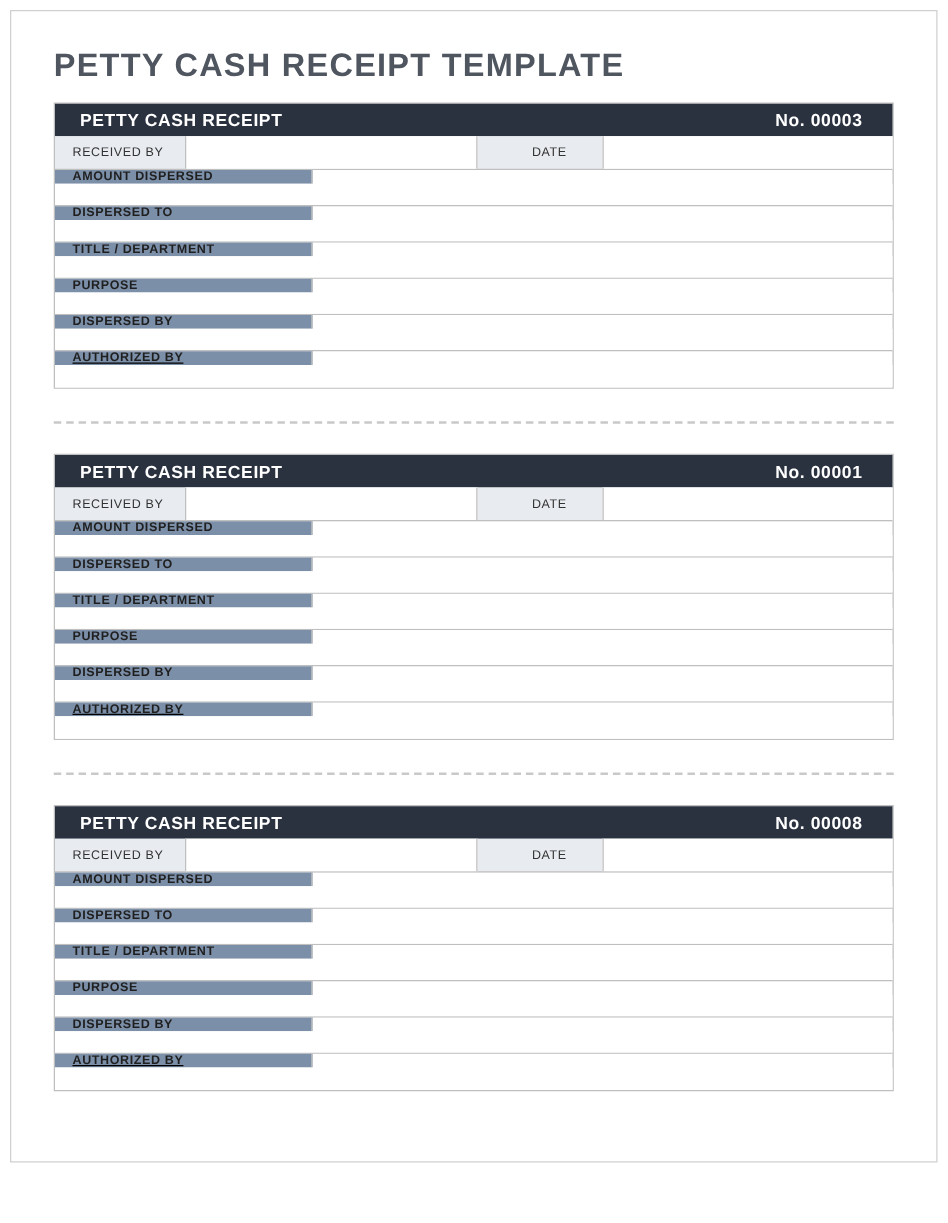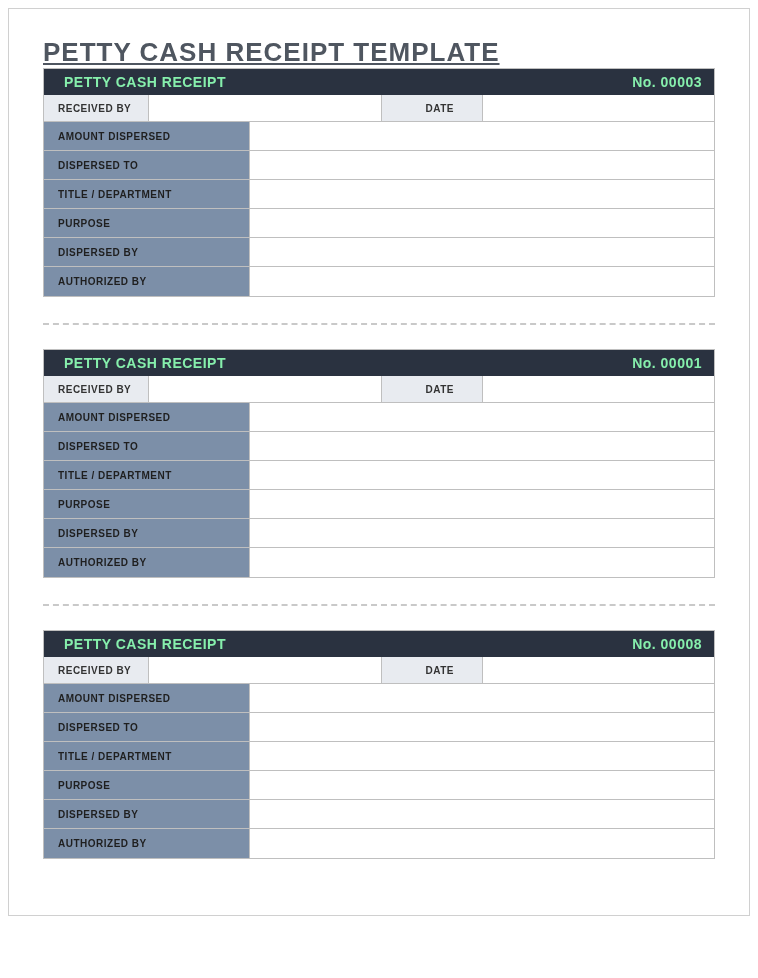--- a/index.html
+++ b/index.html
@@ -12,68 +12,68 @@
     width: 742px;
     border: 1px solid #d0d0d0;
     background: #fff;
     padding: 28px 34px 30px 34px;
   }
   .page-title {
     font-size: 26px;
     font-weight: 700;
     letter-spacing: 1px;
     color: #4f5660;
-    margin-bottom: 0;
-    text-decoration: underline;
+    margin-bottom: 14px;
   }
   .receipt {
     border: 1px solid #bfbfbf;
     margin-bottom: 26px;
   }
   .receipt-header {
     background: #2a3240;
-    color: #86efac;
+    color: #ffffff;
     display: flex;
     justify-content: space-between;
     align-items: center;
-    padding: 5px 12px 5px 20px;
+    padding: 5px 24px 5px 20px;
     font-size: 14px;
     font-weight: 700;
     letter-spacing: 0.5px;
   }
   .top-row {
     display: flex;
     background: #e8ebf0;
     border-bottom: 1px solid #bfbfbf;
   }
   .top-cell-label {
     font-size: 10px;
-    font-weight: 700;
+    font-weight: 400;
     letter-spacing: 0.5px;
     color: #333;
     padding: 8px 8px 8px 14px;
     display: flex;
     align-items: center;
   }
   .top-cell-value {
     background: #fff;
     border-left: 1px solid #bfbfbf;
     border-right: 1px solid #bfbfbf;
   }
   .rc-received-label { width: 104px; }
   .rc-received-value { flex: 1; }
   .rc-date-label { width: 70px; border-left: 0; margin-left: 30px; }
   .rc-date-value { flex: 1; border-right: 0; }
   .top-row .top-cell-label, .top-row .top-cell-value { height: 26px; }
   .field-row {
     display: flex;
     border-bottom: 1px solid #bfbfbf;
     height: 29px;
-  }
-  .field-row:last-child { border-bottom: 0; }
+    flex-direction: column;
+  }
+  .field-row:last-child { border-bottom: 0; text-decoration: underline; }
   .field-label {
     width: 206px;
     background: #7c8fa8;
     color: #1f1f1f;
     font-size: 10px;
     font-weight: 700;
     letter-spacing: 0.5px;
     padding-left: 14px;
     display: flex;
     align-items: center;

